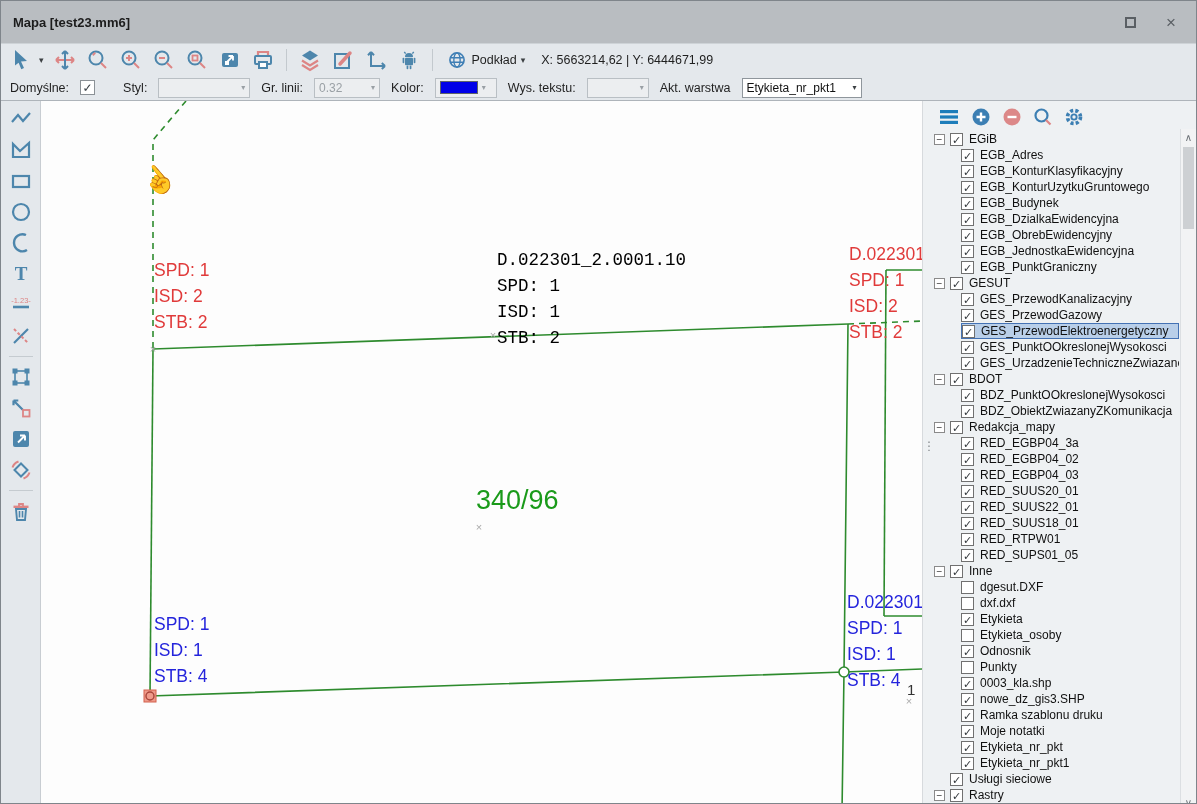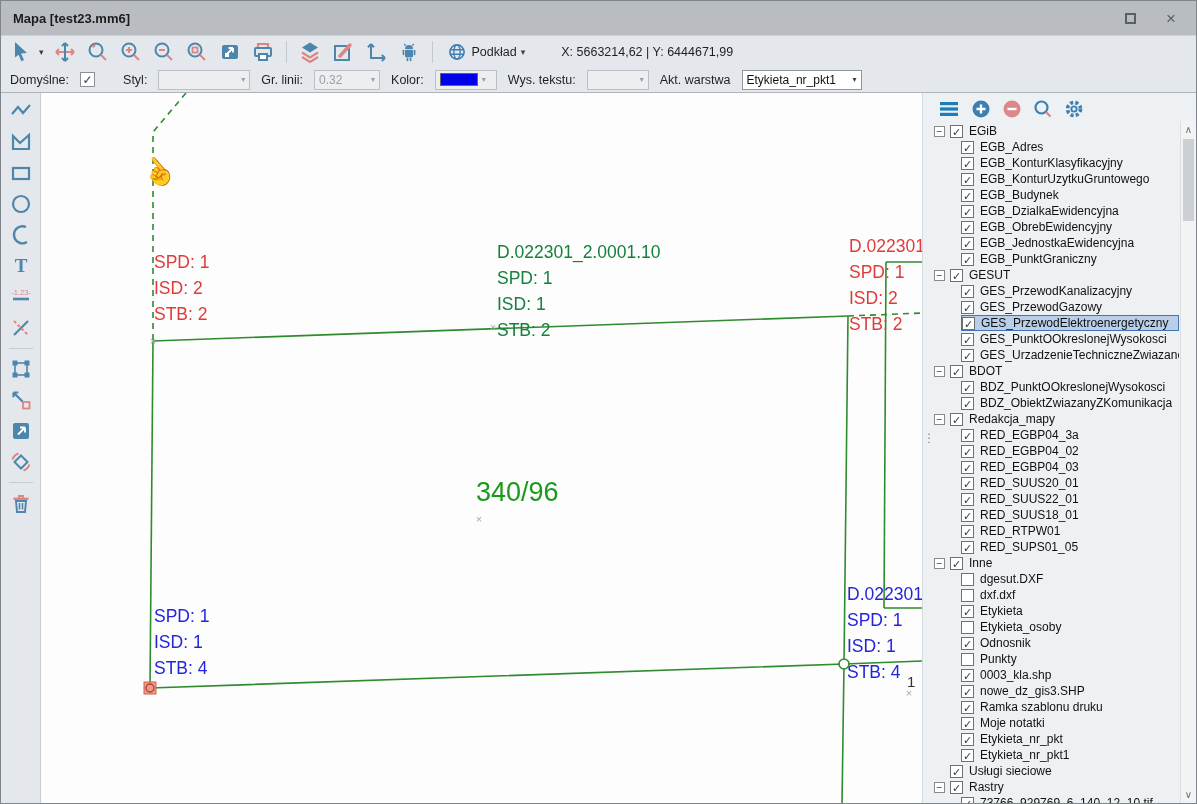--- a/index.html
+++ b/index.html
@@ -1,32 +1,32 @@
 <!DOCTYPE html>
 <html><head>
 <meta charset="utf-8">
 <style>
   html,body{margin:0;padding:0;background:#9aa0a6;}
   *{box-sizing:border-box;}
   .window{width:1197px;height:804px;border:1px solid #7f858b;background:#b9bdc1;
     position:relative;font-family:"Liberation Sans",sans-serif;overflow:hidden;}
   
-  .titlebar{height:34px;display:flex;align-items:center;padding:0 12px;background:#b9bdc1;}
+  .titlebar{height:42px;display:flex;align-items:center;padding:0 12px;background:#b9bdc1;}
   .title{font-weight:bold;font-size:13px;color:#1c1c1c;}
   .win-controls{margin-left:auto;display:flex;gap:30px;align-items:center;padding-right:8px;}
   .btn-max{width:11px;height:11px;border:2px solid #5a5f64;display:inline-block;}
   .btn-close{font-size:17px;color:#5a5f64;line-height:11px;}
   
   .toolbar{height:32px;background:#e4e8ec;display:flex;align-items:center;padding:0 6px;gap:3px;border-top:1px solid #ced3d7;}
   .tbtn{width:30px;height:28px;display:flex;align-items:center;justify-content:center;background:none;border:none;padding:0;}
   .tbtn svg{display:block;}
   .sep{width:1px;height:22px;background:#c3c9ce;margin:0 5px;}
   .caret-sm{font-size:9px;color:#3c4043;margin:0 3px 0 -1px;}
   .podklad{width:auto;gap:5px;font-size:12.5px;color:#1f1f1f;padding:0 6px;justify-content:center;}
-  .coords{font-size:12.5px;color:#1f1f1f;margin-left:24px;}
+  .coords{font-size:12.5px;color:#1f1f1f;margin-left:4px;}
   .formatbar{height:26px;background:#e4e8ec;border-bottom:1px solid #aeb4ba;display:flex;align-items:center;padding:0 9px;gap:11px;font-size:12.5px;color:#1f1f1f;}
   .fcheck{width:15px;height:15px;background:#fff;border:1px solid #8b9196;font-size:12px;color:#3a4046;display:flex;align-items:center;justify-content:center;}
   .combo{height:20px;background:#eceef0;border:1px solid #b9bfc4;display:flex;align-items:center;padding:0 4px;}
   .combo .val{flex:1;font-size:12px;color:#9aa0a5;overflow:hidden;white-space:nowrap;}
   .combo .ccaret{font-size:8px;color:#9aa0a5;padding-left:4px;}
   .combo.active{background:#fff;border-color:#8f969c;}
   .combo.active .val{color:#111;}
   .combo.active .ccaret{color:#3c4043;}
   .w-styl{width:92px;} .w-gr{width:66px;} .w-kolor{width:62px;} .w-wys{width:62px;} .w-akt{width:120px;}
   .swatch{width:38px;height:13px;border:1px solid #5f6468;flex:none;}
@@ -312,21 +312,21 @@
           <circle cx="109" cy="595" r="4" fill="none" stroke="#a8453a" stroke-width="1.4"></circle>
           <circle cx="803" cy="571" r="5" fill="#ffffff" stroke="#2e8b2e" stroke-width="1.6"></circle>
           <text x="866" y="594" fill="#333333" font-size="15">1</text>
         </svg>
       <div id="map-labels">
           <div class="mlabel" style="left: 113px; top: 156px; color: rgb(224, 58, 58);">
             <div>SPD: 1</div>
             <div>ISD: 2</div>
             <div>STB: 2</div>
           </div>
-          <div class="mlabel" style="left: 456px; top: 146px; color: #15803d;">
+          <div class="mlabel" style="left: 456px; top: 146px; color: #000000; font-family: Liberation Mono, monospace;">
             <div>D.022301_2.0001.10</div>
             <div>SPD: 1</div>
             <div>ISD: 1</div>
             <div>STB: 2</div>
           </div>
           <div class="mlabel" style="left: 808px; top: 140px; color: rgb(224, 58, 58);">
             <div>D.022301</div>
             <div>SPD: 1</div>
             <div>ISD: 2</div>
             <div>STB: 2</div>

